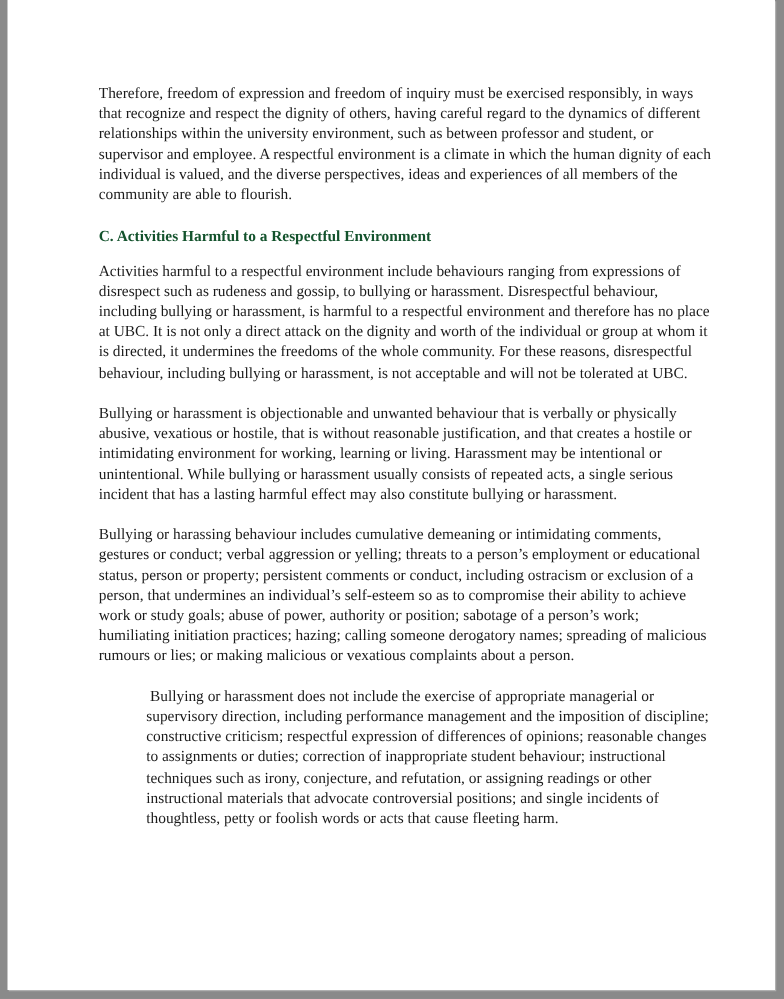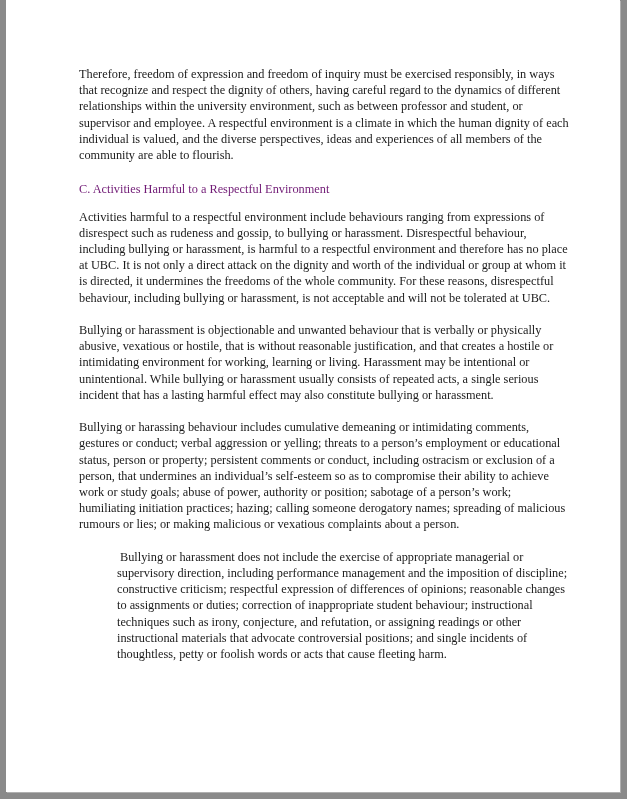--- a/index.html
+++ b/index.html
@@ -38,22 +38,22 @@
       line-height: 16.2px;
       color: #1a1a1a;
     }
     .content p {
       margin: 0 0 16.2px 0;
     }
     .content h3 {
       margin: 0 0 11px 0;
       font-size: 12.3px;
       line-height: 16.2px;
-      font-weight: normal;
-      color: #701a75;
+      font-weight: bold;
+      color: #14532d;
       padding-top: 2px;
     }
     .content p.indent-space {
       text-indent: 3px;
       margin-left: 38px;
     }
   </style>
 </head>
 <body>
 

